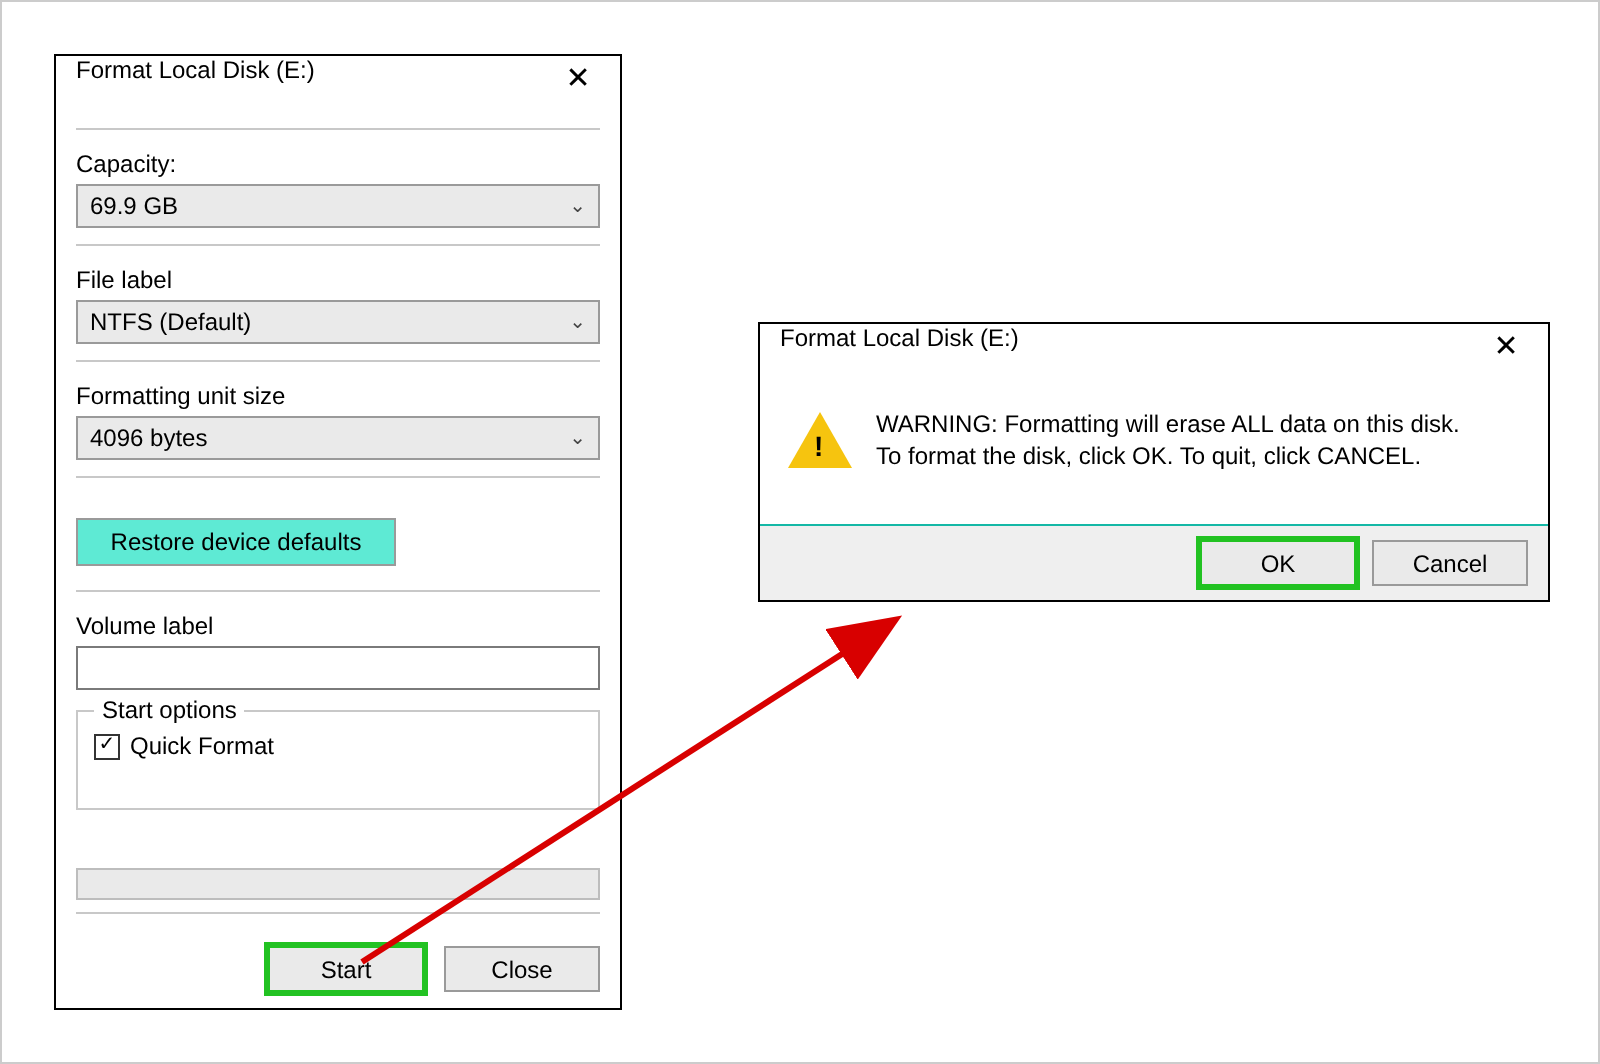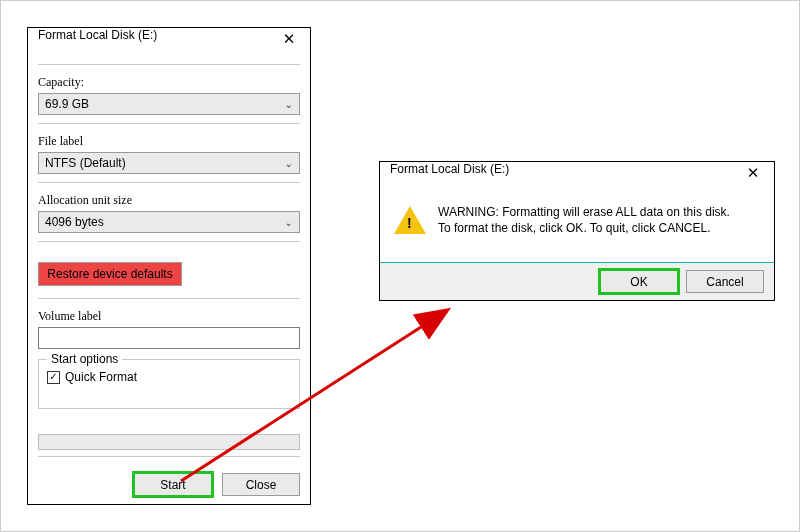--- a/index.html
+++ b/index.html
@@ -44,39 +44,39 @@
     font-size: 15px;
     cursor: pointer;
   }
   .dlg-body {
     padding: 6px 10px 8px 10px;
     display: flex;
     flex-direction: column;
     flex: 1;
   }
   .sep { border-top: 1px solid #c8c8c8; margin: 2px 0 6px 0; }
-  .field-label { margin: 4px 0 3px 0; font-family: Liberation Serif, serif; }
+  .field-label { margin: 4px 0 3px 0; }
   .combo {
     height: 22px;
     border: 1px solid #9a9a9a;
     background: #eaeaea;
     display: flex;
     align-items: center;
     padding: 0 6px;
     font-size: 12px;
     justify-content: space-between;
     cursor: pointer;
   }
   .combo .chev { font-size: 10px; color: #444; }
   .restore-btn {
     margin-top: 14px;
-    width: 144px;
+    width: 160px;
     height: 24px;
     border: 1px solid #9a9a9a;
-    background: #ef4444;
+    background: #5eead4;
     display: flex;
     align-items: center;
     justify-content: center;
     cursor: pointer;
   }
   .text-input {
     height: 22px;
     width: 100%;
     border: 1px solid #7a7a7a;
     background: #fff;
@@ -205,21 +205,21 @@
     <div class="sep" style="margin-top:8px"></div>
 
     <div class="field-label">File label</div>
     <div class="combo">
       <span>NTFS (Default)</span>
       <span class="chev">⌄</span>
     </div>
 
     <div class="sep" style="margin-top:8px"></div>
 
-    <div class="field-label">Allocation unit size</div>
+    <div class="field-label">Formatting unit size</div>
     <div class="combo">
       <span>4096 bytes</span>
       <span class="chev">⌄</span>
     </div>
 
     <div class="sep" style="margin-top:8px"></div>
 
     <div class="restore-btn">
       <span>Restore device defaults</span>
     </div>

